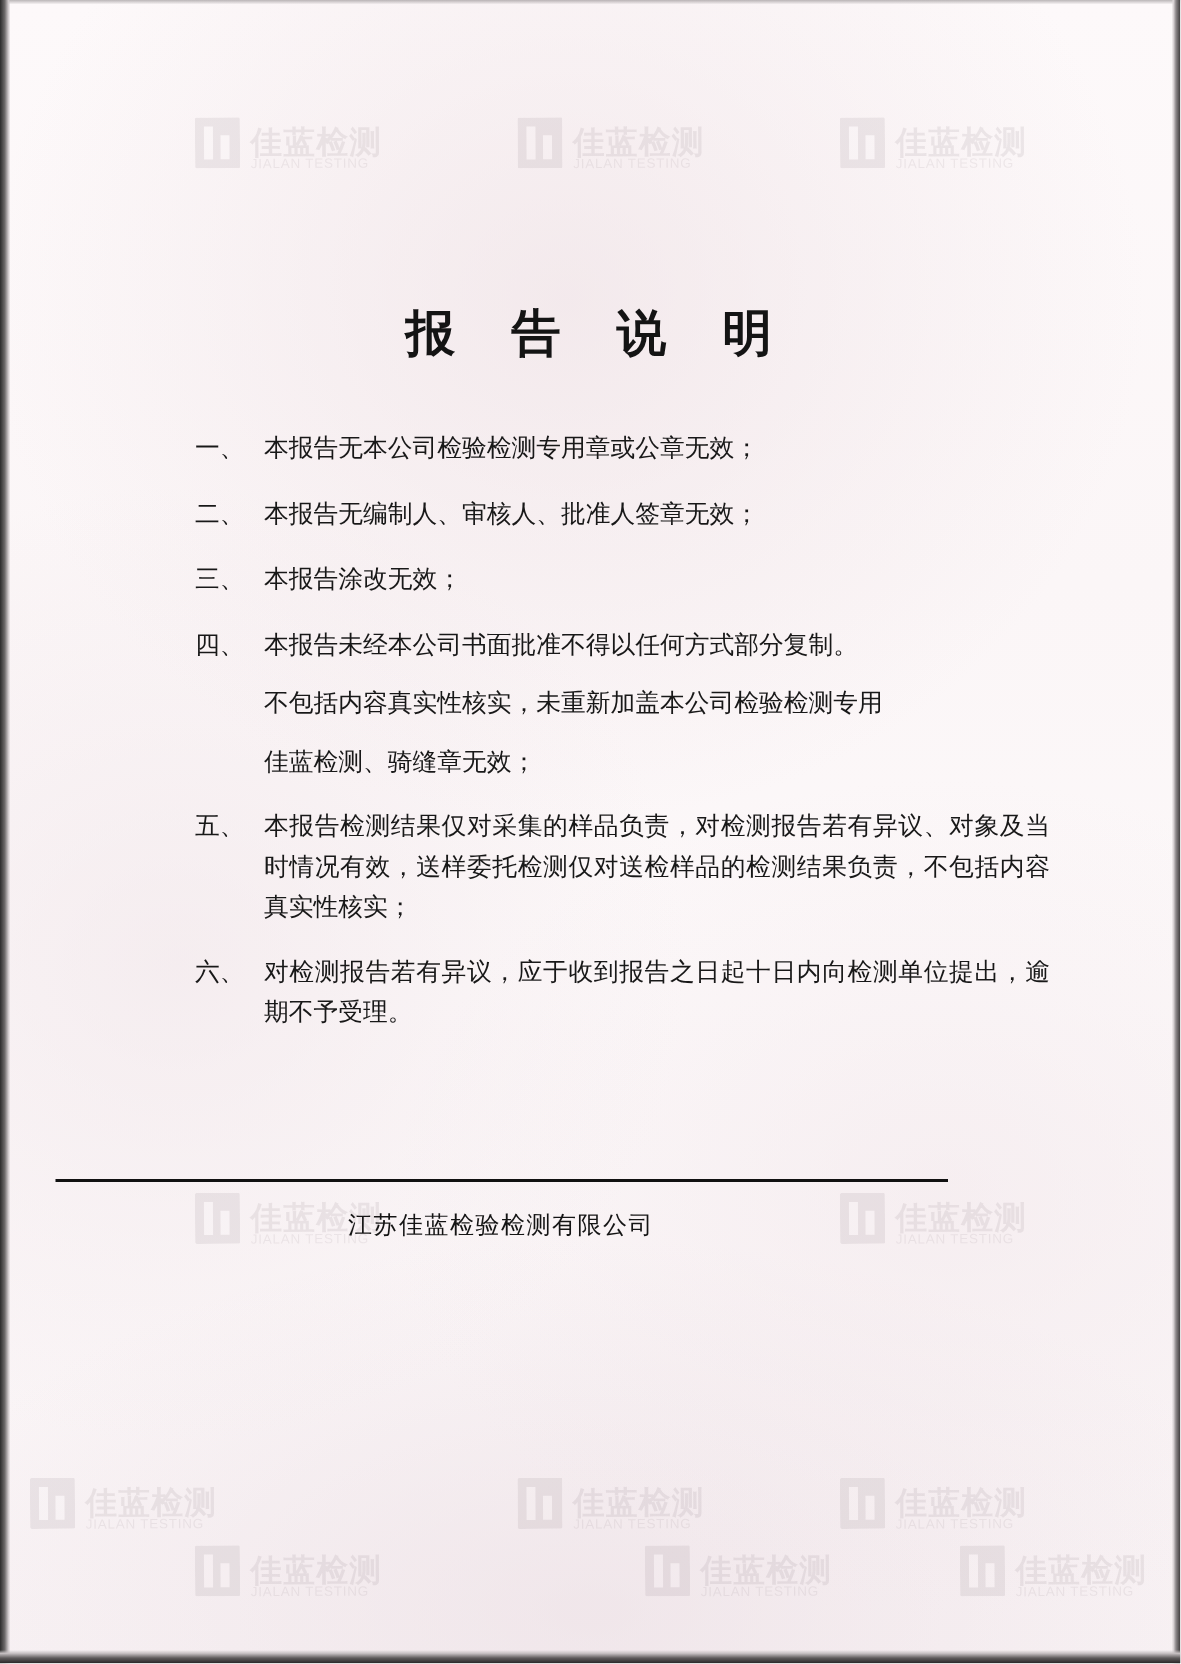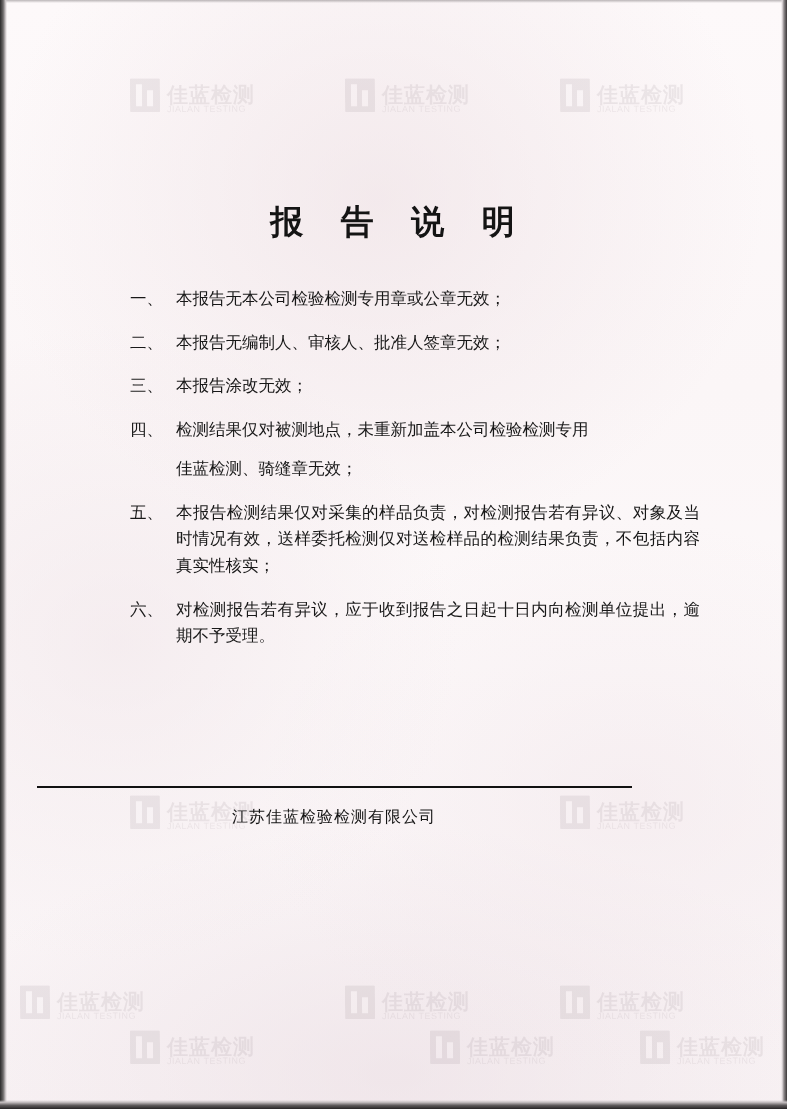--- a/index.html
+++ b/index.html
@@ -265,21 +265,22 @@
         <div class="body">本报告无编制人、审核人、批准人签章无效；</div>
       </div>
 
       <div class="clause">
         <span class="num">三、</span>
         <div class="body">本报告涂改无效；</div>
       </div>
 
       <div class="clause">
         <span class="num">四、</span>
-        <div class="cont">检测结果仅对被测地点，未重新加盖本公司检验检测专用</div>
+        <div class="body">本报告未经本公司书面批准不得以任何方式部分复制。</div>
+        <div class="cont">不包括内容真实性核实，未重新加盖本公司检验检测专用</div>
         <div class="cont l2">佳蓝检测、骑缝章无效；</div>
       </div>
 
       <div class="clause">
         <span class="num">五、</span>
         <div class="body">本报告检测结果仅对采集的样品负责，对检测报告若有异议、对象及当时情况有效，送样委托检测仅对送检样品的检测结果负责，不包括内容真实性核实；</div>
       </div>
 
       <div class="clause">
         <span class="num">六、</span>

